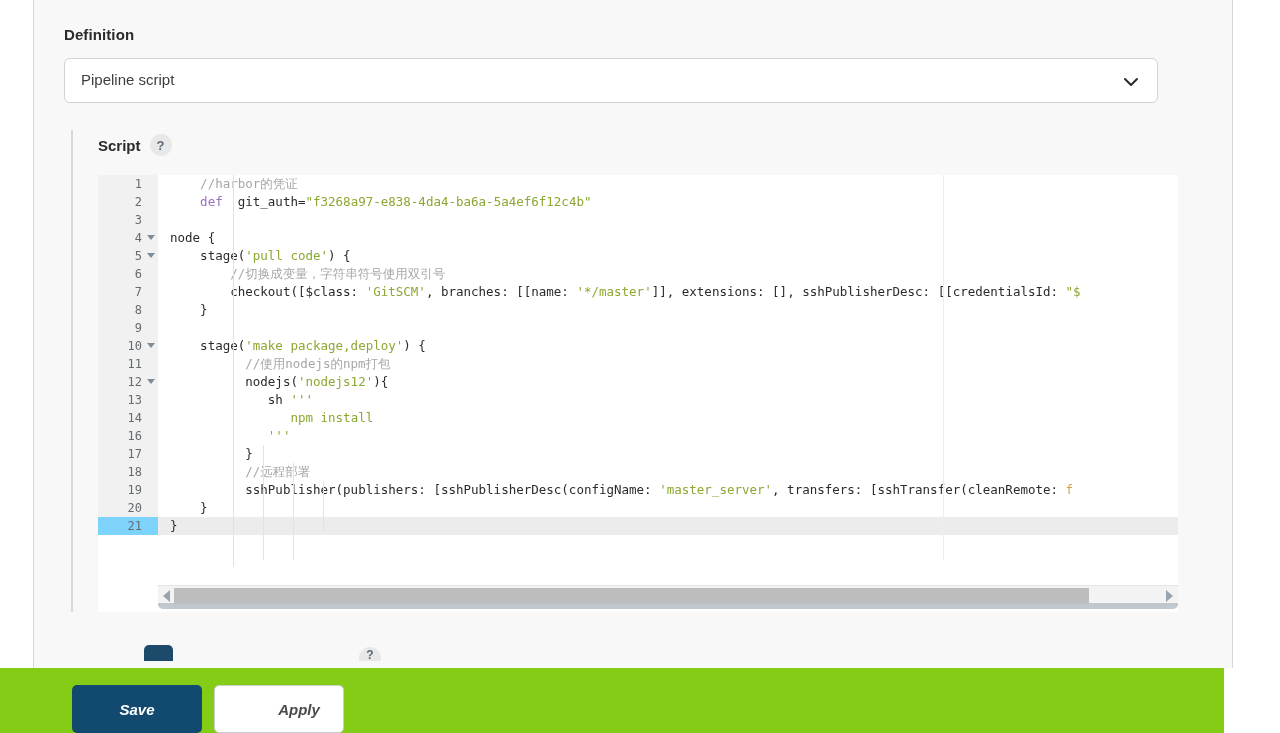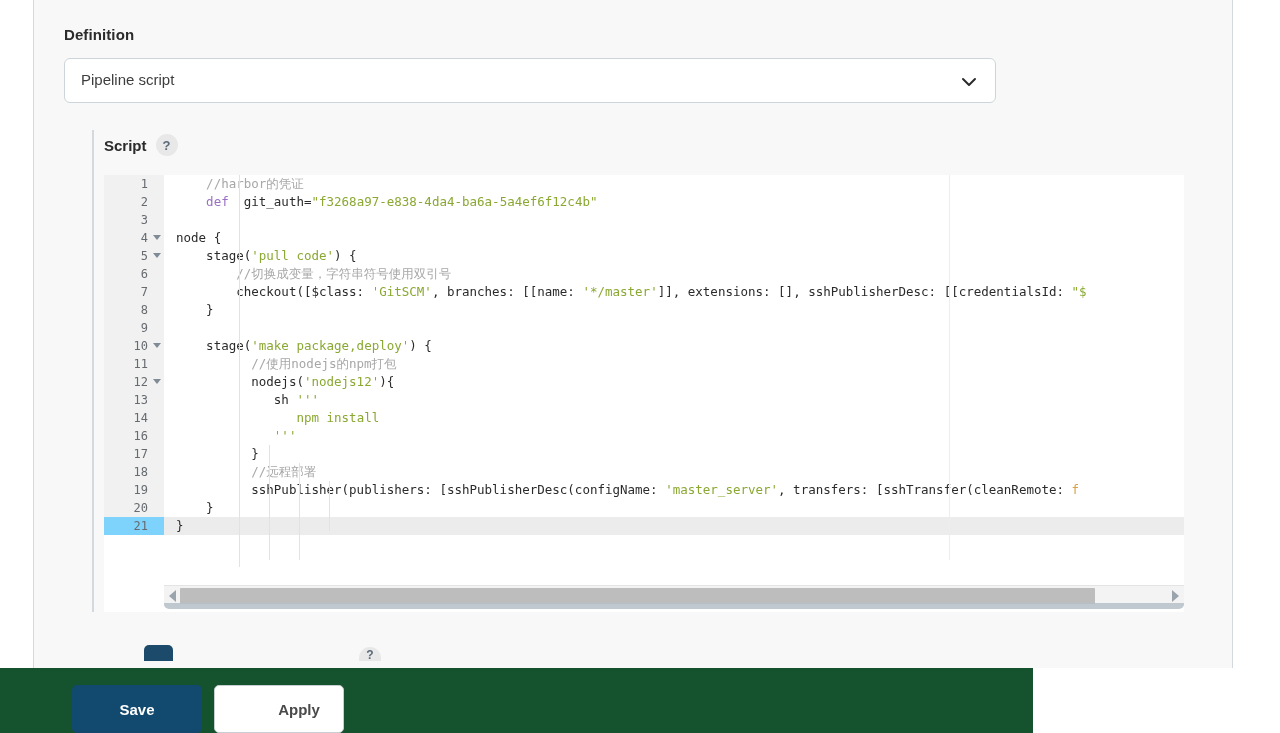--- a/index.html
+++ b/index.html
@@ -41,21 +41,21 @@
     color: #2b2b2b;
     letter-spacing: .1px;
     text-align: center;
   }
 
   
   .select-wrap {
     position: absolute;
     left: 30px;
     top: 68px;
-    width: 932px;
+    width: 1094px;
     height: 45px;
     background: #ffffff;
     border: 1px solid #cdd5da;
     border-radius: 6px;
     box-sizing: border-box;
   }
   .select-value {
     position: absolute;
     left: 16px;
     top: 12px;
@@ -66,26 +66,26 @@
     position: absolute;
     right: 16px;
     top: 13px;
     width: 20px;
     height: 20px;
   }
 
   
   .script-block {
     position: absolute;
-    left: 58px;
+    left: 37px;
     top: 140px;
     width: 1105px;
     border-left: 2px solid #d4d9dd;
     box-sizing: border-box;
-    padding-left: 10px;
+    padding-left: 25px;
   }
 
   .script-head {
     display: flex;
     align-items: center;
     gap: 9px;
     height: 30px;
     margin-bottom: 15px;
   }
   .script-title {
@@ -265,23 +265,24 @@
     text-align: center;
     line-height: 16px;
     overflow: hidden;
   }
 
   
   .footer {
     position: absolute;
     left: 0;
     top: 668px;
-    width: 1033px;
+    width: 1224px;
     height: 65px;
-    background: #14532d;
+    background: #84cc16;
+    font-style: italic;
   }
   .btn {
     position: absolute;
     top: 17px;
     height: 48px;
     font-size: 15px;
     font-weight: bold;
     border-radius: 5px;
     box-sizing: border-box;
     display: flex;

